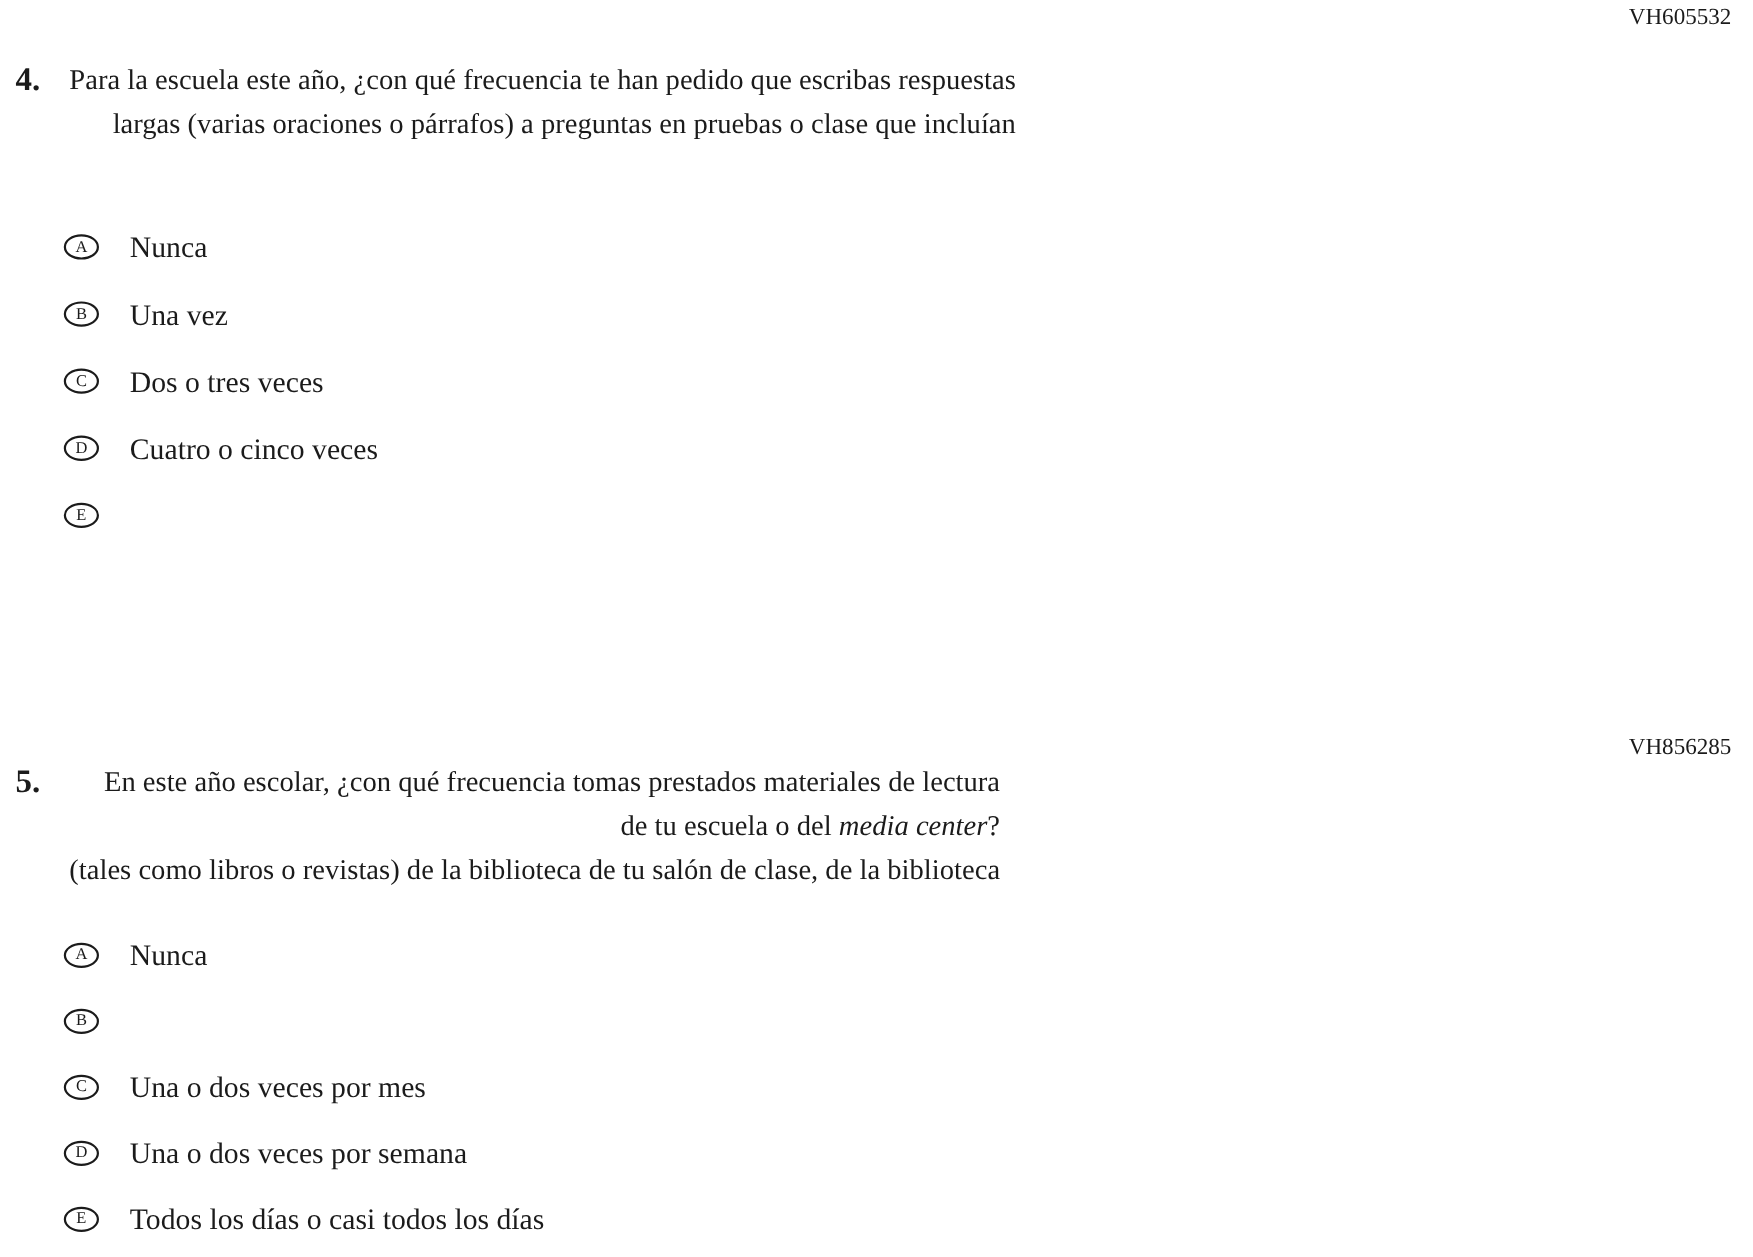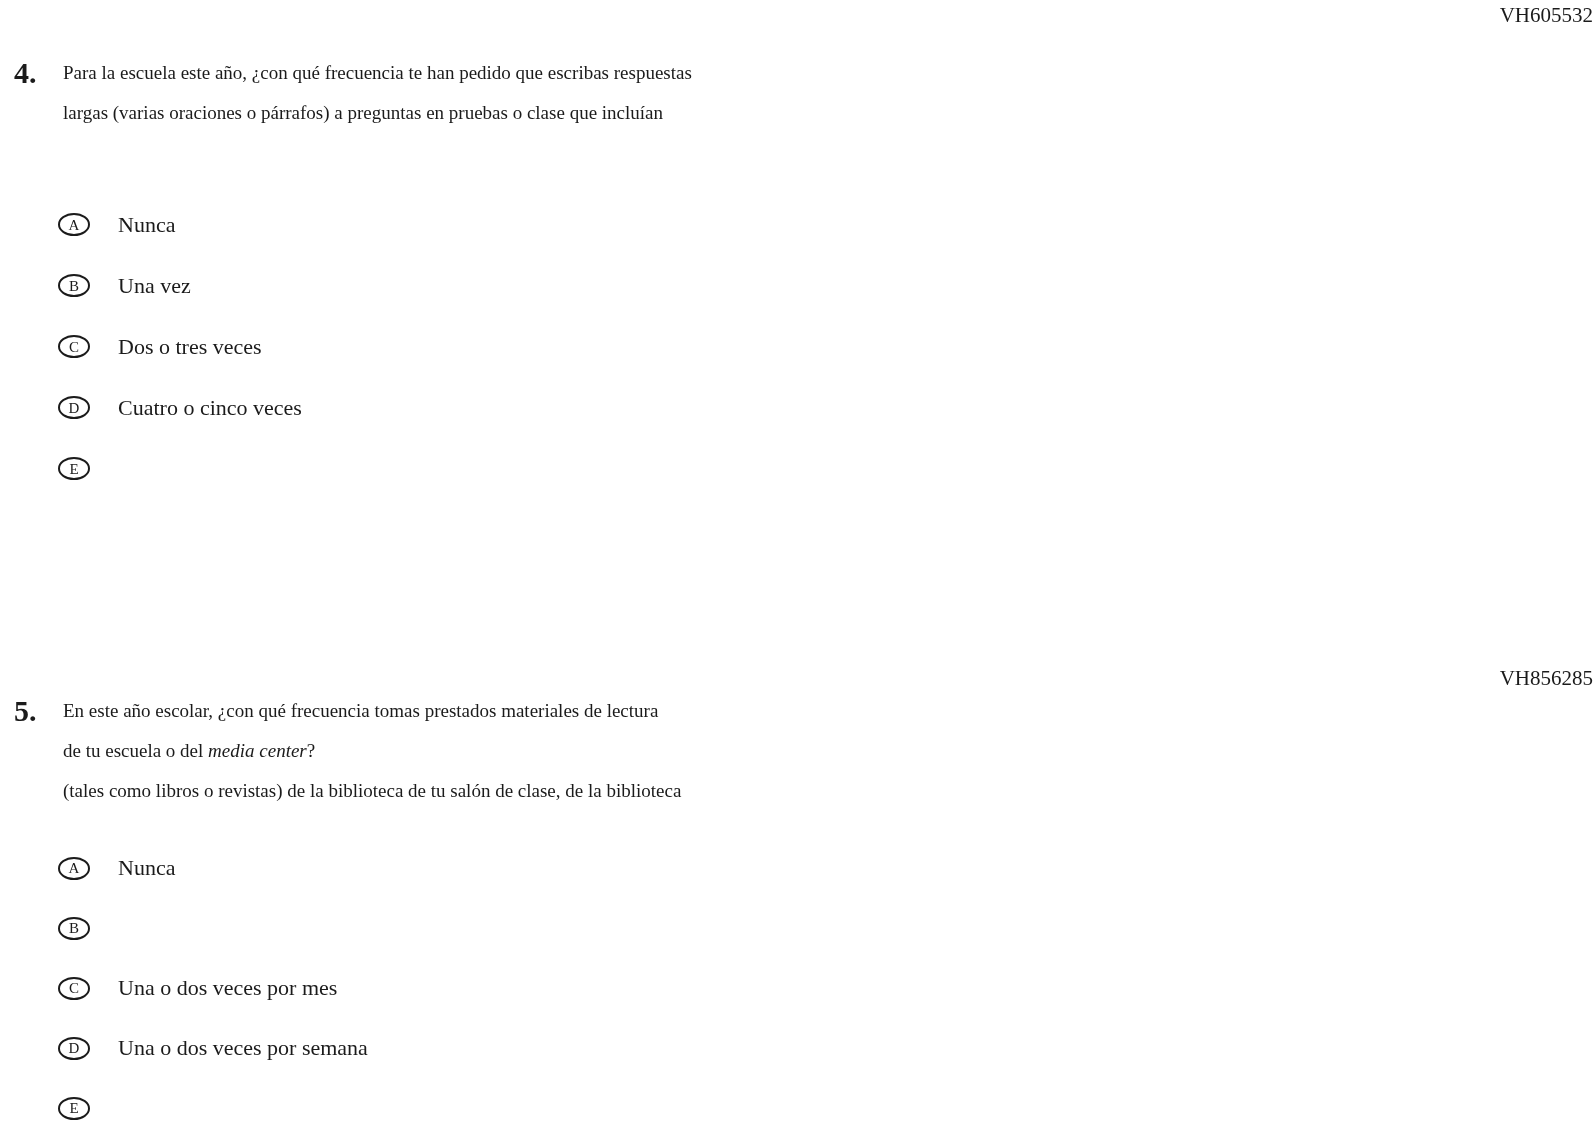--- a/index.html
+++ b/index.html
@@ -11,21 +11,21 @@
     position: relative;
     width: 1594px;
     height: 1143px;
     background: #ffffff;
     font-family: "Liberation Serif", "DejaVu Serif", serif;
     color: #1b1b1b;
     overflow: hidden;
   }
   .code {
     position: absolute;
-    right: 1px;
+    right: 20px;
     font-size: 21px;
     color: #1b1b1b;
     white-space: nowrap;
   }
   .code-q4 { top: 3px; }
   .code-q5 { top: 638px; margin-top: 28px; }
 
   .question {
     position: absolute;
     left: 14px;
@@ -36,23 +36,24 @@
   .question.q5 { top: 691px; }
 
   .qnum {
     font-weight: bold;
     font-size: 30px;
     line-height: 40px;
     width: 49px;
     flex: 0 0 49px;
   }
   .qtext {
-    font-size: 19px;
+    font-size: 26px;
     line-height: 40px;
     max-width: 1290px;
+    text-align: right;
   }
   .qline { display: block; white-space: nowrap; }
   .italic { font-style: italic; }
 
   .options {
     position: absolute;
     left: 58px;
   }
   .options.q4opts { top: 194px; }
   .options.q5opts { top: 838px; }
@@ -78,21 +79,21 @@
     cursor: pointer;
     background: #ffffff;
   }
   .bubble-letter {
     font-size: 15px;
     line-height: 15px;
     padding-top: 1px;
     color: #1b1b1b;
   }
   .optlabel {
-    font-size: 22px;
+    font-size: 27px;
     line-height: 34px;
     white-space: nowrap;
   }
 </style>
 </head>
 <body>
 
 <div class="page">
 
   <div class="code code-q4">VH605532</div>
@@ -169,16 +170,17 @@
     <div class="option">
       <span class="bubble">
           <span class="bubble-letter">D</span>
         </span>
       <span class="optlabel">Una o dos veces por semana</span>
     </div>
     <div class="option">
       <span class="bubble">
           <span class="bubble-letter">E</span>
         </span>
+      <span class="optlabel">Todos los días o casi todos los días</span>
     </div>
   </div>
 
 </div>
 
 </body></html>

